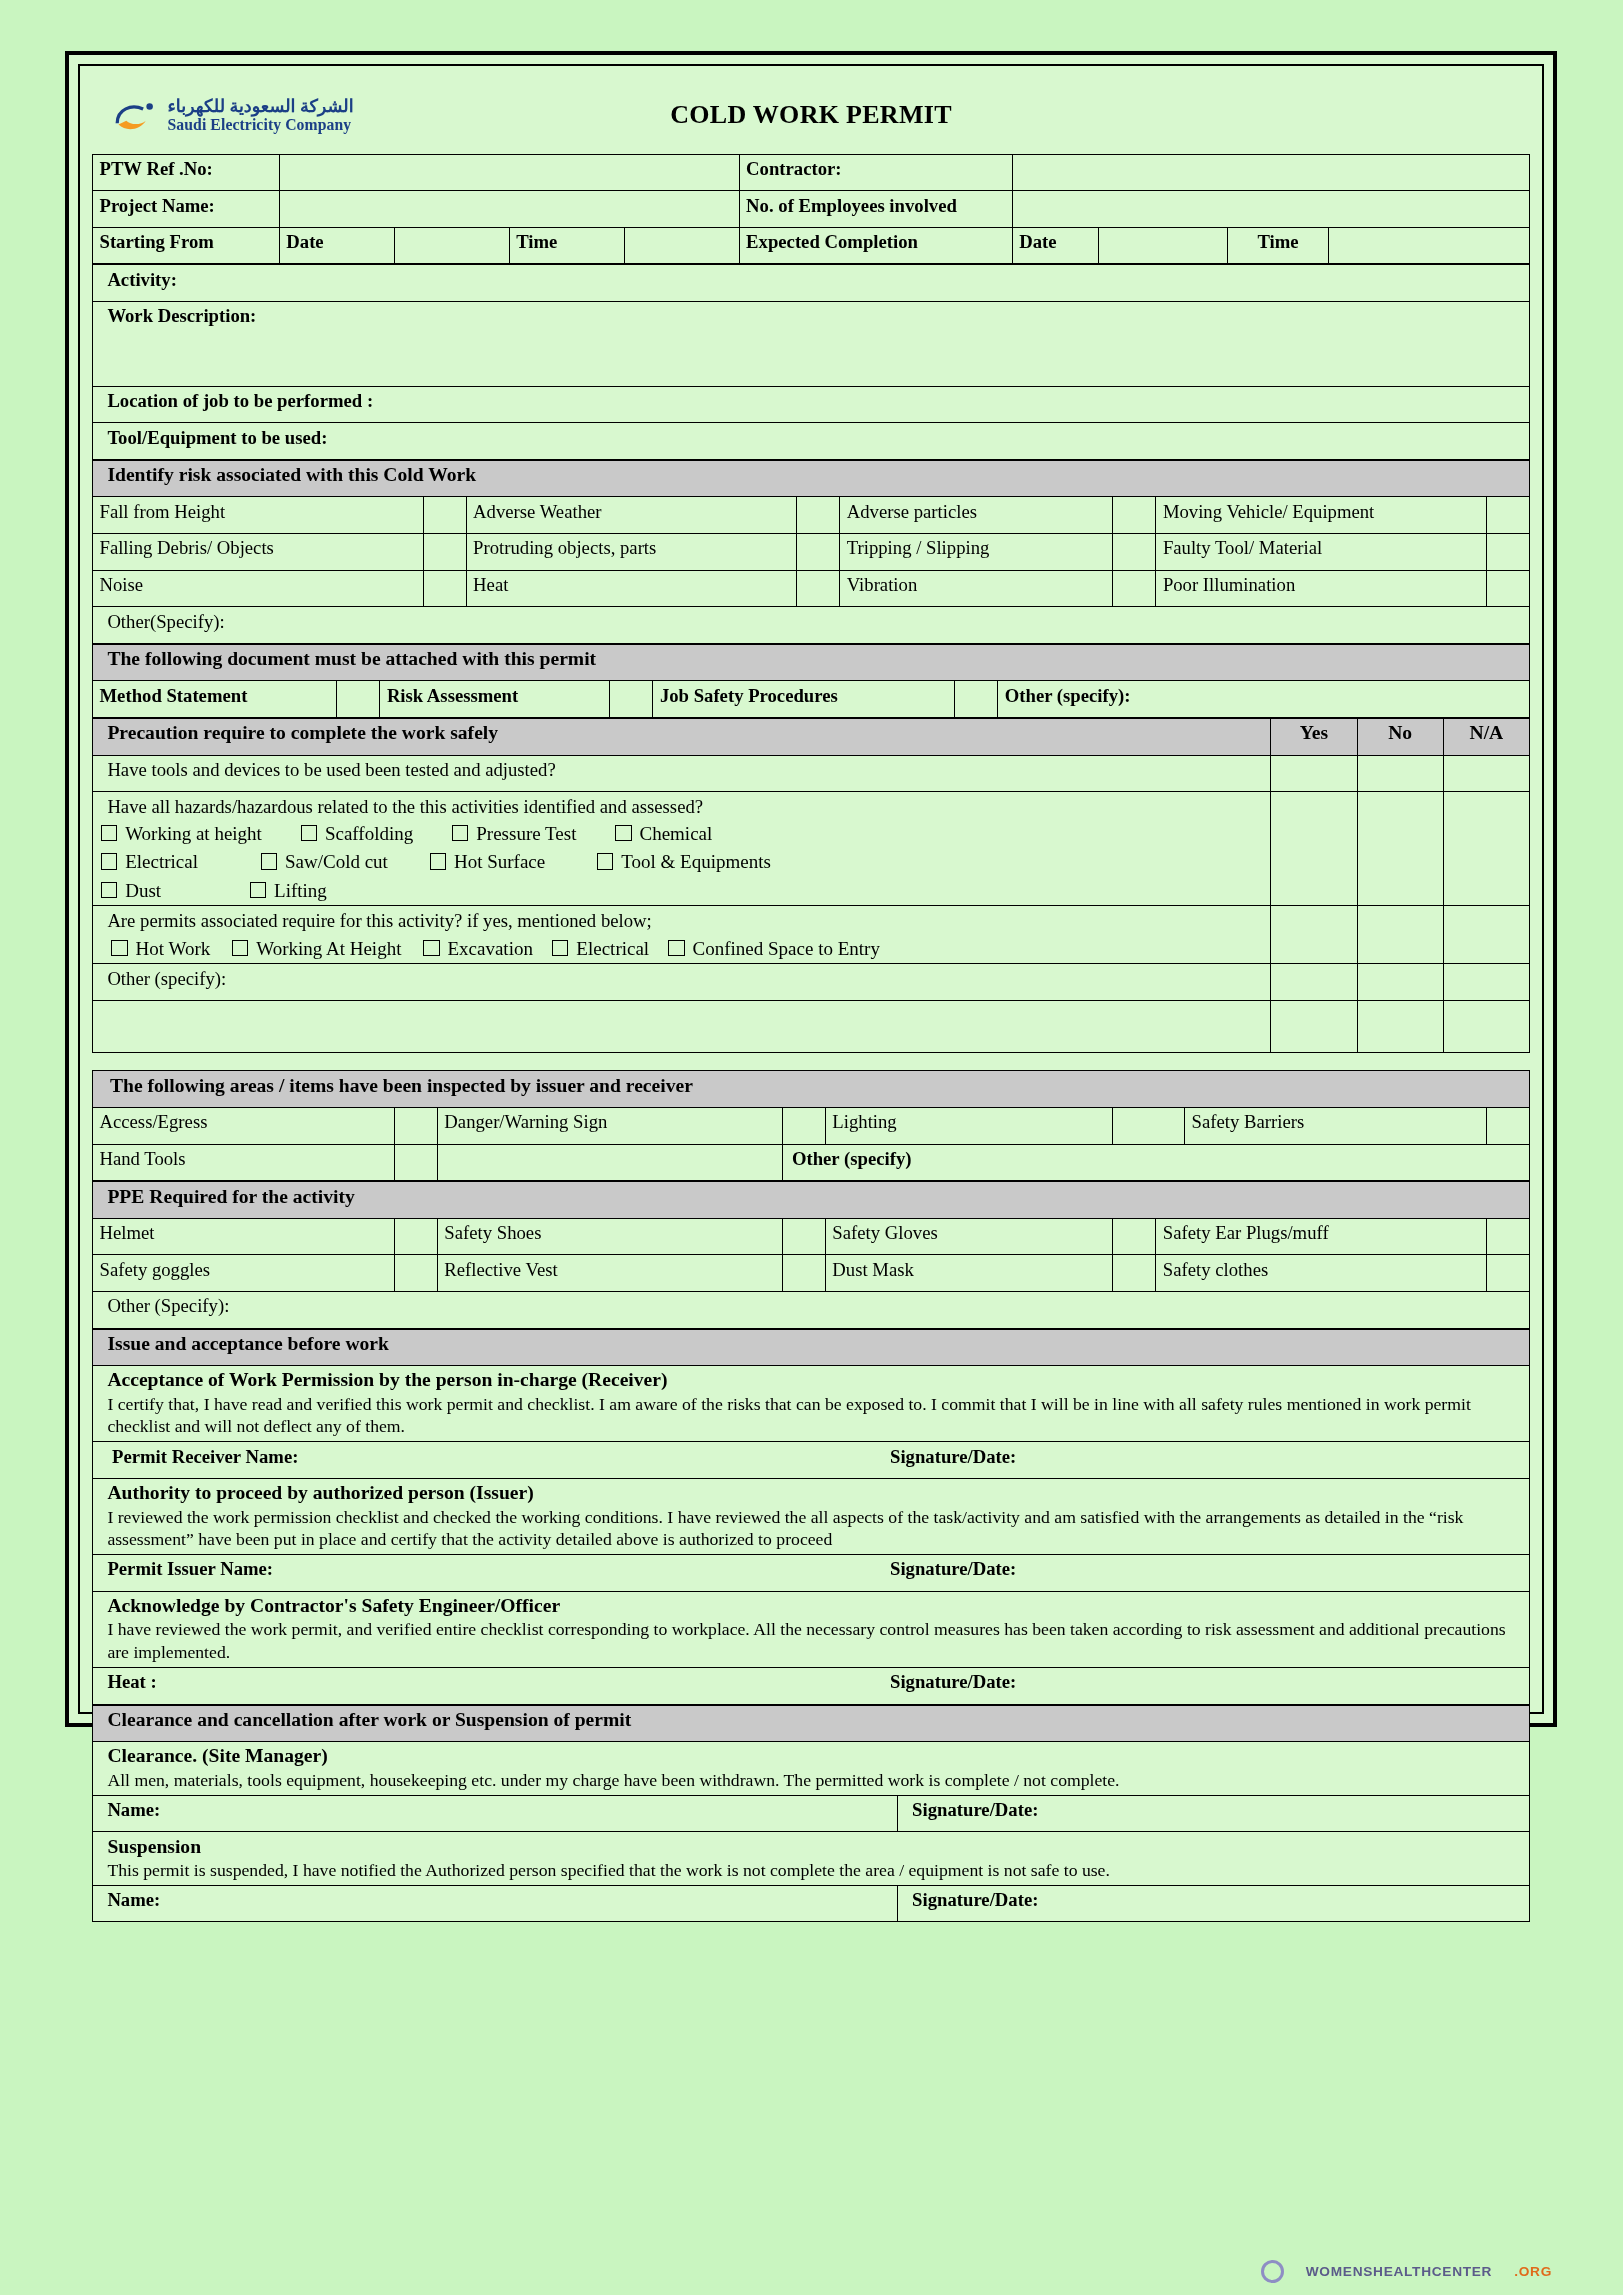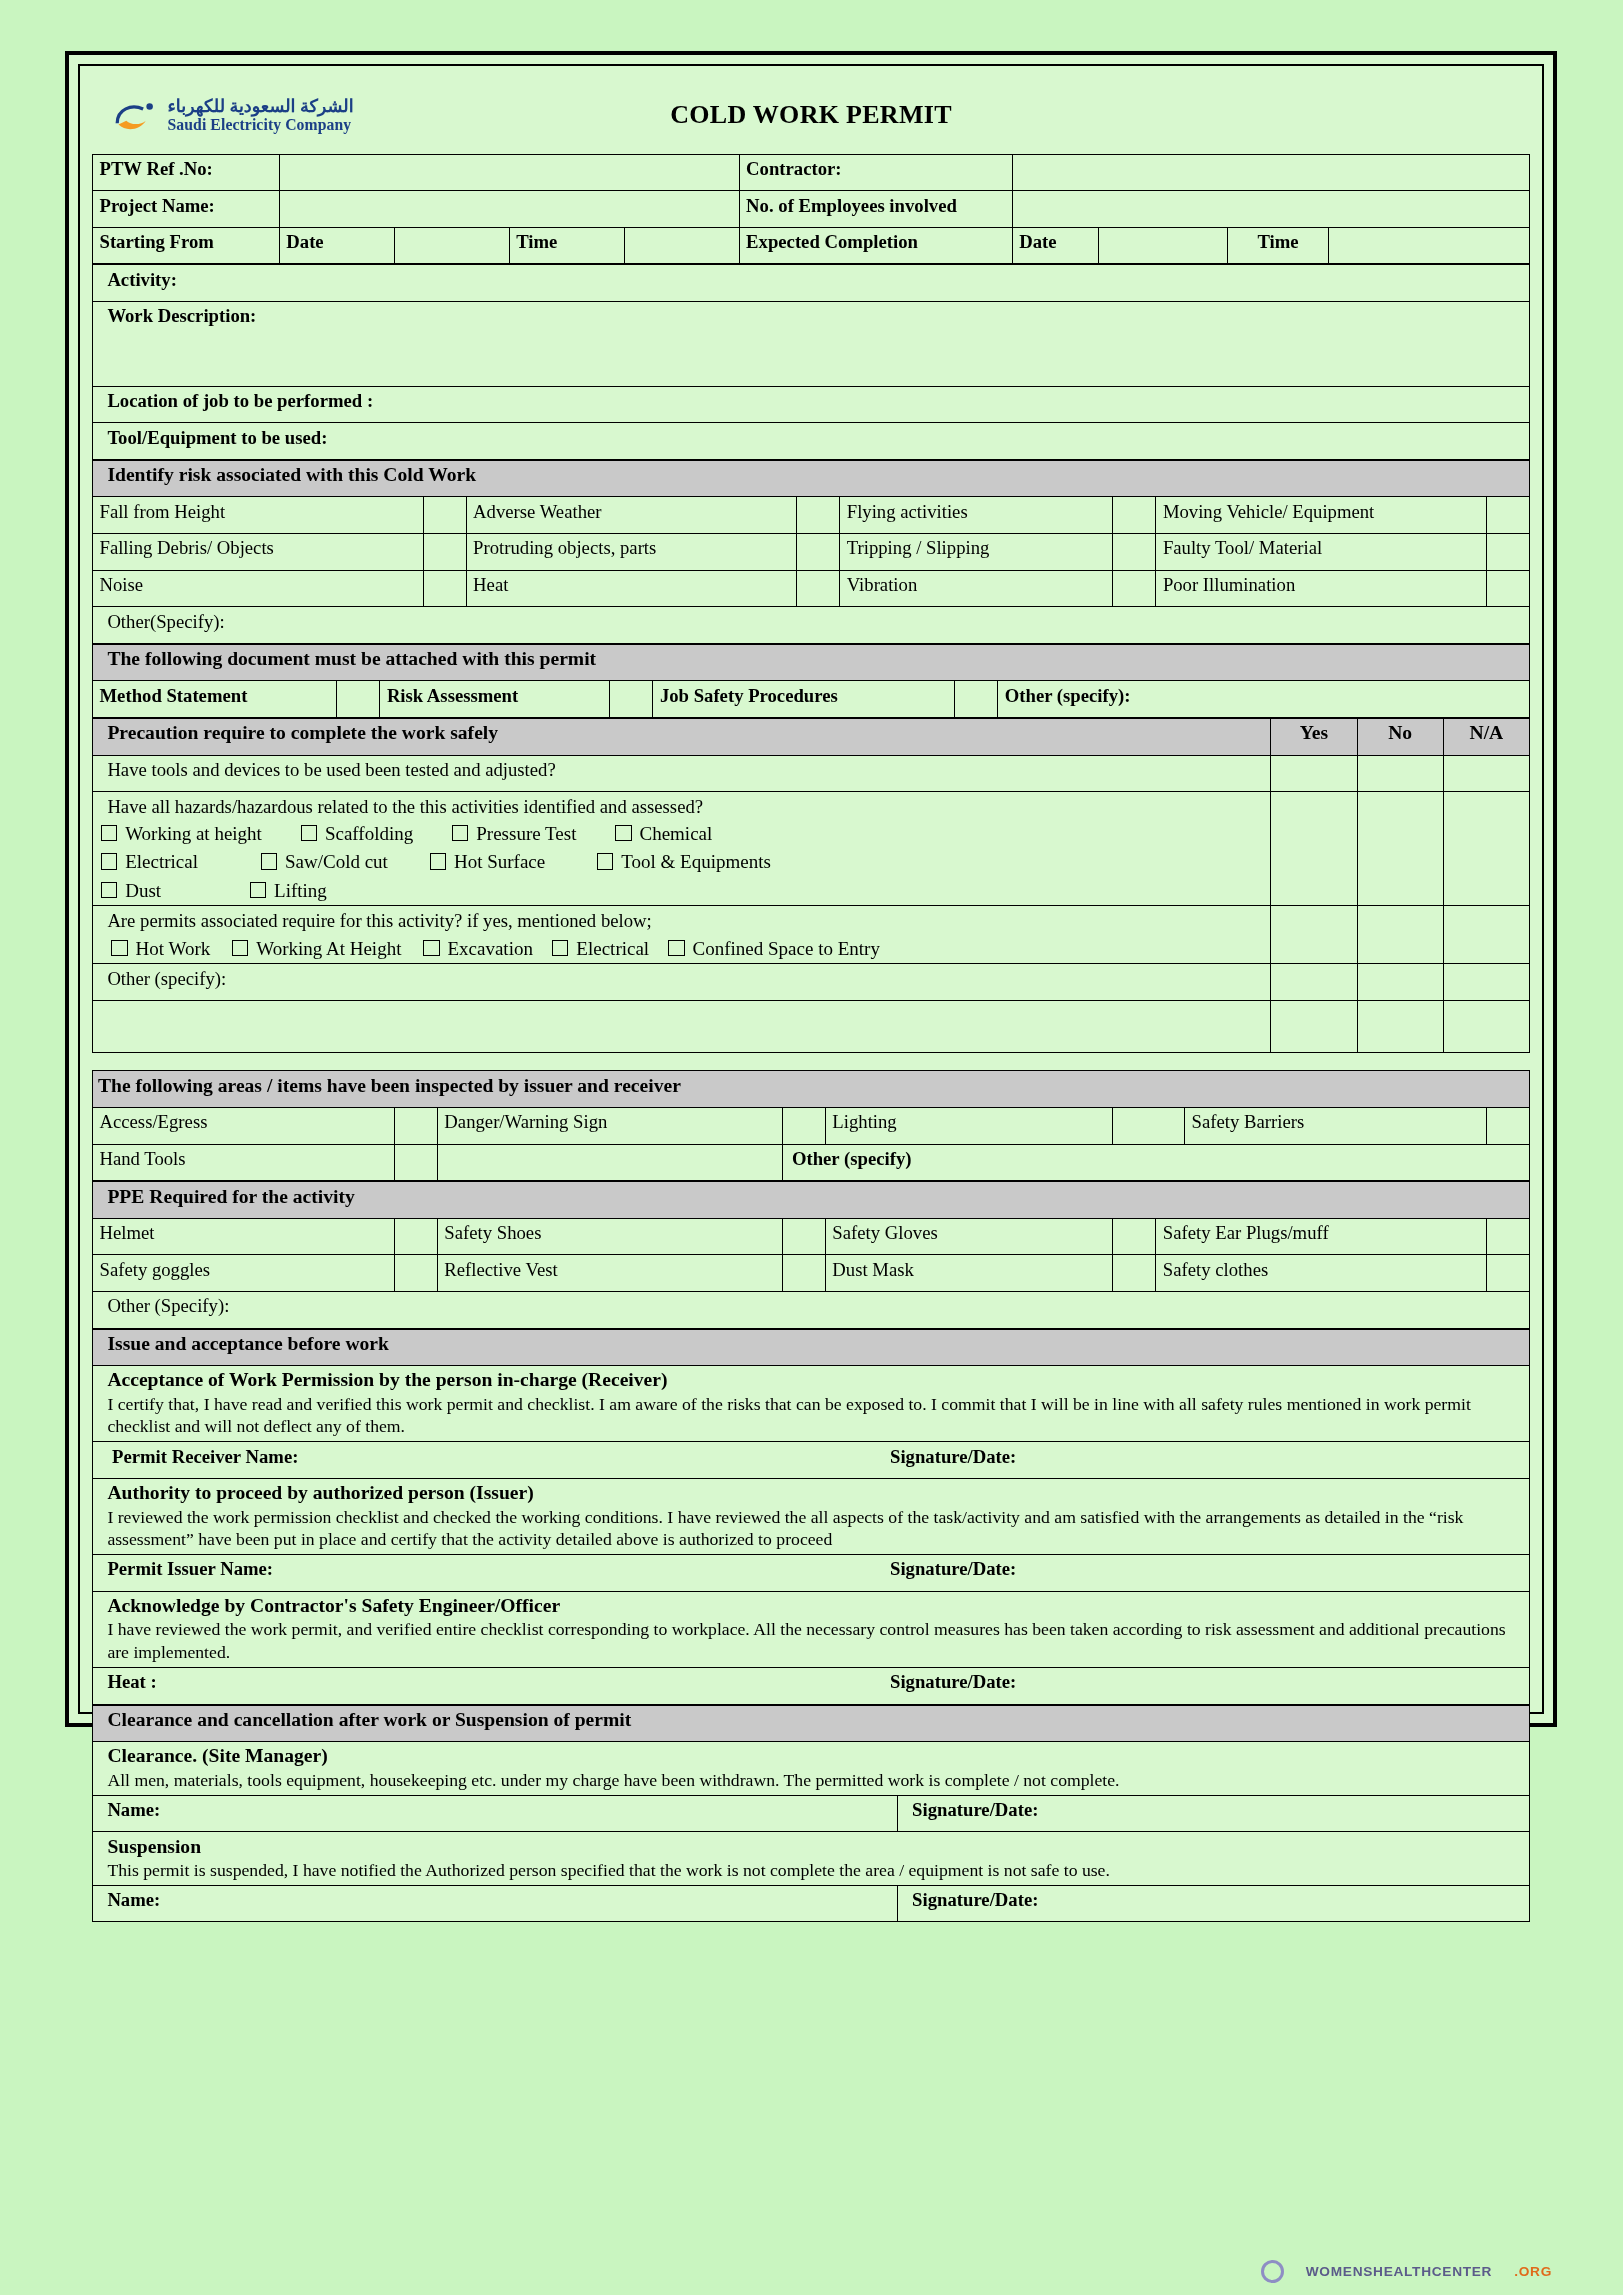--- a/index.html
+++ b/index.html
@@ -219,21 +219,21 @@
     </colgroup>
     <tbody>
           <tr>
       <td class="shade" colspan="8" style="padding-left:14.4px">Identify risk associated with this Cold Work</td>
     </tr>
     <tr>
       <td>Fall from Height</td>
             <td></td>
       <td>Adverse Weather</td>
             <td></td>
-      <td>Flying activities</td>
+      <td>Adverse particles</td>
             <td></td>
       <td>Moving Vehicle/ Equipment</td>
             <td></td>
     </tr>
     <tr>
       <td>Falling Debris/ Objects</td>
             <td></td>
       <td>Protruding objects, parts</td>
             <td></td>
       <td>Tripping / Slipping</td>
@@ -365,21 +365,21 @@
           <col style="width:3%">
           <col style="width:24%">
           <col style="width:3%">
       <col style="width:20%">
           <col style="width:5%">
           <col style="width:21%">
           <col style="width:3%">
     </colgroup>
     <tbody>
           <tr>
-      <td class="shade" colspan="8" style="padding-left:5px">The following areas / items have been inspected by issuer and receiver</td>
+      <td class="shade" colspan="8" style="padding-left:17px">The following areas / items have been inspected by issuer and receiver</td>
     </tr>
     <tr>
       <td>Access/Egress</td>
             <td></td>
       <td>Danger/Warning Sign</td>
             <td></td>
       <td>Lighting</td>
             <td></td>
       <td>Safety Barriers</td>
             <td></td>

